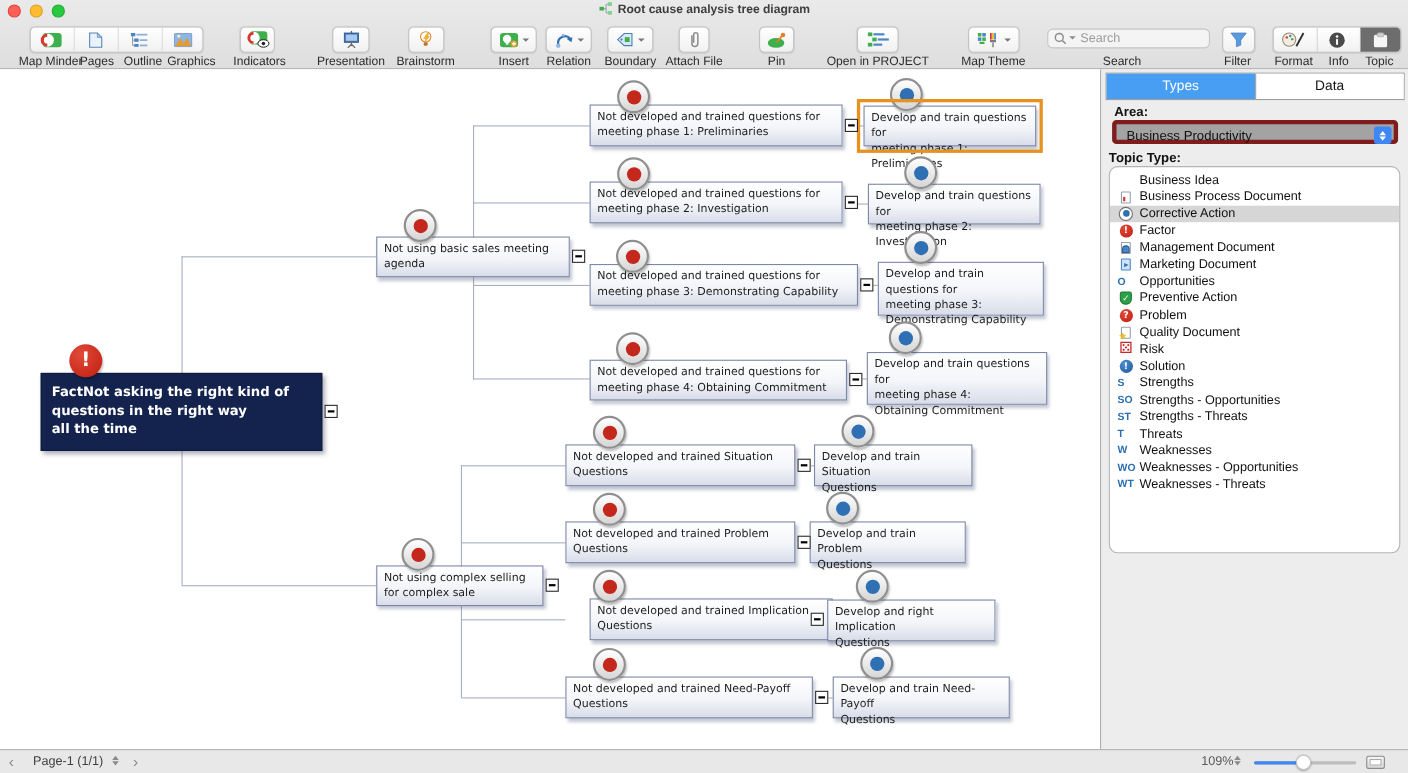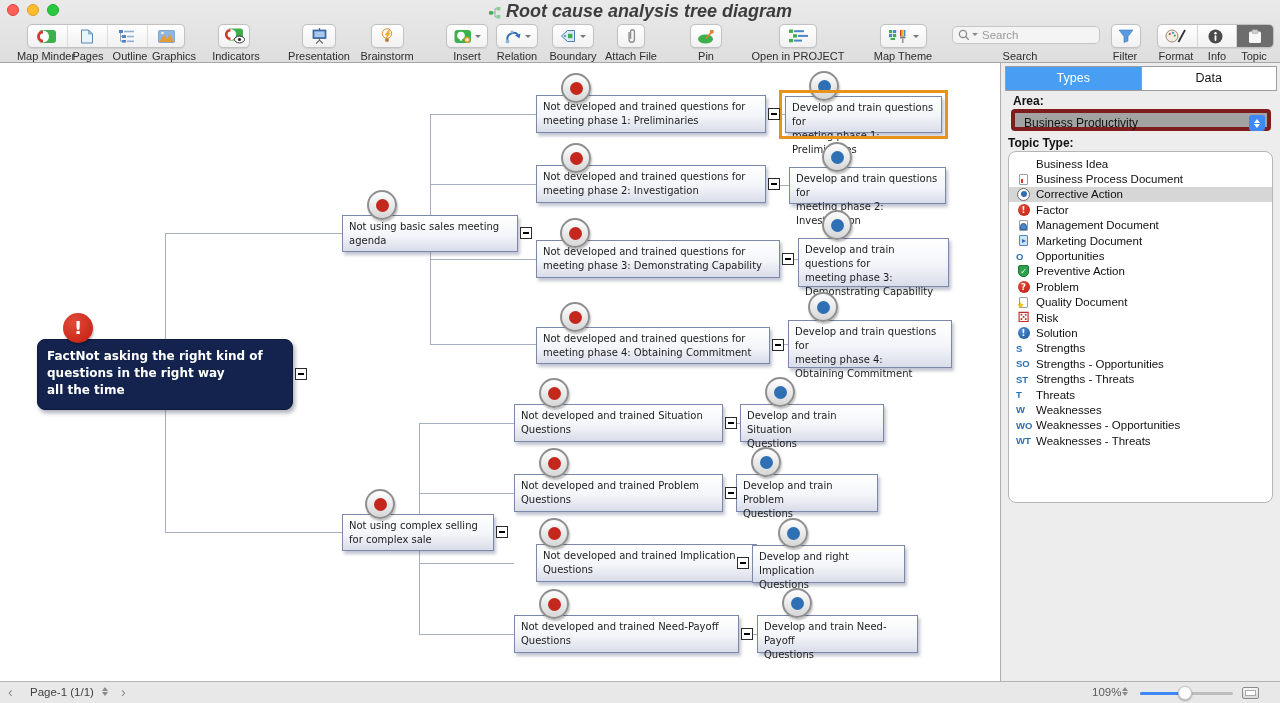--- a/index.html
+++ b/index.html
@@ -8,21 +8,21 @@
   #window{position:relative;width:1280px;height:703px;background:#fff;}
 
   
   #chrome{position:absolute;top:0;left:0;width:1280px;height:63px;
           background:linear-gradient(#eaeaea,#dedede);border-bottom:1px solid #a6a6a6;box-sizing:border-box;}
   .tl{position:absolute;top:4px;width:12px;height:12px;border-radius:50%;box-sizing:border-box;}
   .tl.red{left:7px;background:#ff5f57;border:1px solid #e0443e;}
   .tl.yellow{left:27px;background:#febc2e;border:1px solid #dea123;}
   .tl.green{left:47px;background:#28c840;border:1px solid #1dad2b;}
   #titlebar{position:absolute;top:0;left:0;right:0;height:18px;}
-  #title{position:absolute;top:1px;left:0;right:0;text-align:center;font-size:18px;font-weight:bold;color:#3d3d3d;font-style:italic;}
+  #title{position:absolute;top:1px;left:0;right:0;text-align:center;font-size:11px;font-weight:bold;color:#3d3d3d;}
   #title svg{vertical-align:-2px;margin-right:5px;}
   #toolbar{position:absolute;top:18px;left:0;right:0;height:45px;}
   .tbtn{position:absolute;top:6px;height:24px;background:linear-gradient(#ffffff,#f1f1f1);
         border:1px solid #c2c2c2;border-radius:5px;box-sizing:border-box;display:flex;align-items:center;
         justify-content:center;gap:3px;box-shadow:0 0.5px 1px rgba(0,0,0,.08);}
   .tlabel{position:absolute;top:32px;font-size:11px;color:#2c2c2c;white-space:nowrap;transform:translateX(-50%);}
   .tcell{width:39px;height:22px;display:flex;align-items:center;justify-content:center;}
   .tcell + .tcell{border-left:1px solid #dcdcdc;}
   .chev{width:0;height:0;border:3.5px solid transparent;border-top-color:#777;margin-top:4px;}
   .seg{width:39px;height:22px;display:flex;align-items:center;justify-content:center;}
@@ -36,21 +36,21 @@
 
   
   #canvas{position:absolute;top:63px;left:0;width:1000px;height:618px;background:#fff;overflow:hidden;}
   .conn{position:absolute;background:#a6aec4;z-index:1;}
   .nbox{position:absolute;box-sizing:border-box;border:1px solid #7c88a9;
         background:linear-gradient(#ffffff 0%,#f3f5f9 55%,#d9dde9 100%);
         box-shadow:2px 3px 3px rgba(100,110,140,.4);padding:4px 5px 0 6px;
         font-family:"DejaVu Sans",sans-serif;font-size:10px;line-height:14px;color:#1c1c1c;
         white-space:pre-line;z-index:2;}
   .nbox.fact{background:#13234d;border-color:#0e1b3e;color:#fff;font-weight:bold;font-size:12px;
-             line-height:17px;padding:8px 9px 0 9px;box-shadow:2px 3px 4px rgba(70,75,95,.45);border-radius:8px;}
+             line-height:17px;padding:8px 9px 0 9px;box-shadow:2px 3px 4px rgba(70,75,95,.45);}
   .badge{position:absolute;width:26px;height:26px;border-radius:50%;
          background:linear-gradient(#ffffff,#d6d6d6);border:2px solid #8f8f8f;z-index:3;
          box-shadow:1px 2px 2px rgba(0,0,0,.25);}
   .badge::after{content:"";position:absolute;left:50%;top:50%;width:13px;height:13px;margin:-6.5px 0 0 -6.5px;border-radius:50%;}
   .badge.cause::after{background:#c4271c;}
   .badge.corrective::after{background:#2f6fb4;}
   .badge.factb{width:30px;height:30px;border:none;background:radial-gradient(circle at 35% 30%,#e14a38,#c11d0f);
                color:#fff;font-weight:bold;font-family:"DejaVu Sans",sans-serif;font-size:18px;text-align:center;line-height:30px;}
   .badge.factb::after{display:none;}
   .minusb{position:absolute;width:12px;height:12px;background:#fff;border:1px solid #2b2b2b;z-index:5;box-sizing:border-box;}

